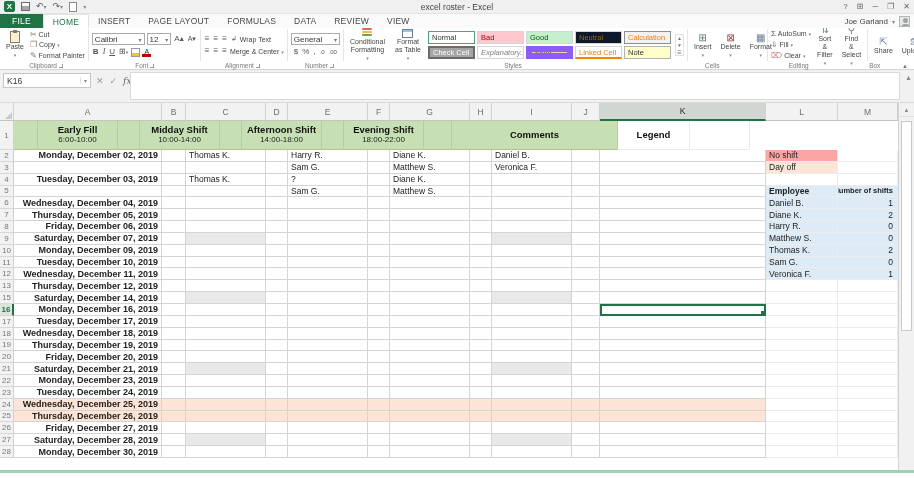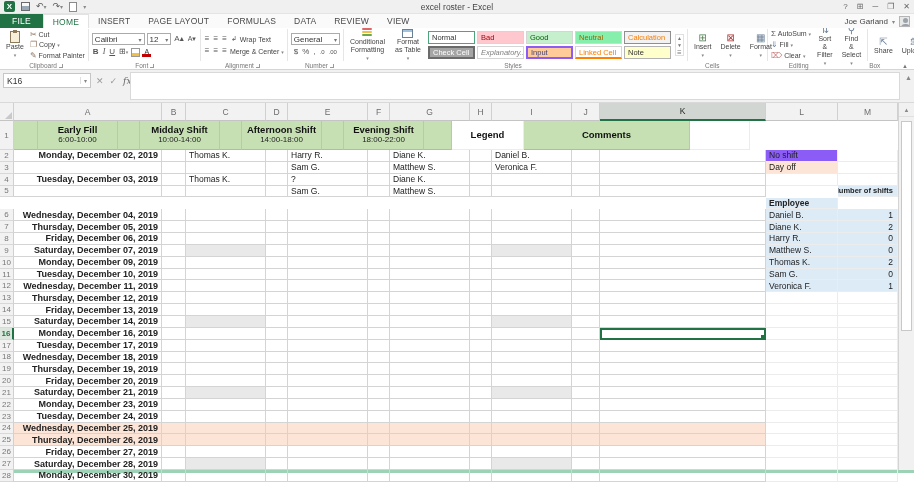--- a/index.html
+++ b/index.html
@@ -53,25 +53,25 @@
 .cfstack span{height:2px;border-radius:1px}
 .tblicon{width:11px;height:9px;border:1px solid #6a7f96;
   background:linear-gradient(#9fc3e0 0 30%,#fff 30%)}
 
 #stylegallery{display:grid;grid-template-columns:repeat(5,47px);grid-auto-rows:13px;gap:2px;padding:1px 0}
 .stitem{font-size:7.5px;display:flex;align-items:center;padding:0 3px;border:1px solid #d5d5d5;
   background:#fff;color:#333;white-space:nowrap;overflow:hidden}
 .st-normal{border:1.5px solid #4ea57c}
 .st-bad{background:#ffc7ce;color:#9c0006}
 .st-good{background:#c6efce;color:#006100}
-.st-neutral{background:#86efac;color:#9c6500}
+.st-neutral{background:#0f172a;color:#9c6500}
 .st-calc{background:#f2f2f2;color:#fa7d00;border:1px solid #8f8f8f}
 .st-check{background:#a5a5a5;color:#fff;border:2px solid #6b6b6b}
 .st-expl{color:#7f7f7f;font-style:italic}
-.st-input{background:#ffcc99;color:#3f3f76;border:2px solid #8b5cf6}
+.st-input{background:#ffcc99;color:#3f3f76;border:6px solid #8b5cf6}
 .st-linked{color:#fa7d00;border-bottom:2px solid #ff8001}
 .st-note{background:#ffffcc;border:1px solid #b2b2b2}
 .gscroll{display:flex;flex-direction:column;justify-content:center;gap:1px;color:#777;font-size:5px;
   border:1px solid #e0e0e0;padding:0 1px;margin-left:1px}
 
 #grouplabels{height:8px;background:#fff;border-bottom:1px solid #d5d5d5;display:flex;font-size:6.5px;color:#777}
 #grouplabels .gl{display:flex;align-items:center;justify-content:center;gap:2px}
 .dlauncher{width:4px;height:4px;border-right:1px solid #999;border-bottom:1px solid #999}
 .collapse{margin-left:auto;padding-right:6px;color:#777;font-size:6px;display:flex;align-items:center}
 
@@ -102,21 +102,21 @@
 .c.lm{border-right:1px solid #ececec;border-bottom:1px solid #ececec}
 .date{font-weight:bold;justify-content:flex-end;padding-right:3px;font-size:9px}
 .name{padding-left:3px}
 .off{background:#fce4d6}
 .gray{background:#e9e9e9}
 .hdr1{background:#c6e0b4;border-right:1px solid #b3cf9e;border-bottom:1px solid #a9c492;
   display:flex;flex-direction:column;align-items:center;justify-content:center;line-height:10px}
 .hdr1 .hname{font-weight:bold;font-size:9.5px;color:#111}
 .hdr1 .htime{font-size:8px;color:#222}
 .hdr1.white{background:#fff;border-right:1px solid #ececec;border-bottom:1px solid #ececec}
-.lg-gray{background:#8b5cf6}
+.lg-gray{background:#fca5a5}
 .lg-peach{background:#fce4d6}
 .lg-blue{background:#ddebf7}
 .hdrb{font-weight:bold}
 .num{justify-content:flex-end;padding-right:4px}
 .c.sel{position:relative;border:2px solid #217346;z-index:3}
 .c.sel:after{content:"";position:absolute;right:-2px;bottom:-2px;width:4px;height:4px;
   background:#217346;border:1px solid #fff}
 
 #vscroll{position:absolute;right:0;top:0;bottom:0;width:16px;background:#f1f1f1;border-left:1px solid #d4d4d4}
 #vscroll .arr{height:14px;display:flex;align-items:center;justify-content:center;color:#888;font-size:6px;
@@ -406,26 +406,26 @@
           <div class="hdr1" style="width: 80px; height: 29px;">
             <div class="hname">Afternoon Shift</div>
             <div class="htime">14:00-18:00</div>
           </div>
           <div class="hdr1" style="width: 22px; height: 29px;"></div>
           <div class="hdr1" style="width: 80px; height: 29px;">
             <div class="hname">Evening Shift</div>
             <div class="htime">18:00-22:00</div>
           </div>
           <div class="hdr1" style="width: 28px; height: 29px;"></div>
+          <div class="hdr1" style="width: 166px; height: 29px;">
+            <div class="hname">Comments</div>
+          </div>
           <div class="hdr1 white" style="width: 72px; height: 29px;">
             <div class="hname">Legend</div>
           </div>
-          <div class="hdr1" style="width: 166px; height: 29px;">
-            <div class="hname">Comments</div>
-          </div>
           <div class="hdr1 white" style="width: 60px; height: 29px;"></div>
         </div>
         <div class="grow">
           <div class="rh" style="width: 14px; height: 11.85px;">2</div>
           <div class="c date" style="width: 148px; height: 11.85px;">Monday, December 02, 2019</div>
           <div class="c" style="width: 24px; height: 11.85px;"></div>
           <div class="c name" style="width: 80px; height: 11.85px;">Thomas K.</div>
           <div class="c" style="width: 22px; height: 11.85px;"></div>
           <div class="c name" style="width: 80px; height: 11.85px;">Harry R.</div>
           <div class="c" style="width: 22px; height: 11.85px;"></div>
@@ -475,21 +475,21 @@
           <div class="c" style="width: 24px; height: 11.85px;"></div>
           <div class="c name" style="width: 80px; height: 11.85px;"></div>
           <div class="c" style="width: 22px; height: 11.85px;"></div>
           <div class="c name" style="width: 80px; height: 11.85px;">Sam G.</div>
           <div class="c" style="width: 22px; height: 11.85px;"></div>
           <div class="c name" style="width: 80px; height: 11.85px;">Matthew S.</div>
           <div class="c" style="width: 22px; height: 11.85px;"></div>
           <div class="c name" style="width: 80px; height: 11.85px;"></div>
           <div class="c" style="width: 28px; height: 11.85px;"></div>
           <div class="c" style="width: 166px; height: 11.85px;"></div>
-          <div class="c lm lg-blue hdrb name" style="width: 72px; height: 11.85px; margin-top: 12px;">Employee</div>
+          <div class="c lm lg-blue hdrb name" style="width: 72px; height: 11.85px;">Employee</div>
           <div class="c lm lg-blue hdrb num" style="width: 60px; height: 11.85px; font-size: 7.5px;">Number of shifts</div>
         </div>
         <div class="grow">
           <div class="rh" style="width: 14px; height: 11.85px;">6</div>
           <div class="c date" style="width: 148px; height: 11.85px;">Wednesday, December 04, 2019</div>
           <div class="c" style="width: 24px; height: 11.85px;"></div>
           <div class="c name" style="width: 80px; height: 11.85px;"></div>
           <div class="c" style="width: 22px; height: 11.85px;"></div>
           <div class="c name" style="width: 80px; height: 11.85px;"></div>
           <div class="c" style="width: 22px; height: 11.85px;"></div>
@@ -593,36 +593,20 @@
           <div class="c" style="width: 22px; height: 11.85px;"></div>
           <div class="c name" style="width: 80px; height: 11.85px;"></div>
           <div class="c" style="width: 28px; height: 11.85px;"></div>
           <div class="c" style="width: 166px; height: 11.85px;"></div>
           <div class="c lm lg-blue name" style="width: 72px; height: 11.85px;">Veronica F.</div>
           <div class="c lm lg-blue num" style="width: 60px; height: 11.85px;">1</div>
         </div>
         <div class="grow">
           <div class="rh" style="width: 14px; height: 11.85px;">13</div>
           <div class="c date" style="width: 148px; height: 11.85px;">Thursday, December 12, 2019</div>
-          <div class="c" style="width: 24px; height: 11.85px;"></div>
-          <div class="c name" style="width: 80px; height: 11.85px;"></div>
-          <div class="c" style="width: 22px; height: 11.85px;"></div>
-          <div class="c name" style="width: 80px; height: 11.85px;"></div>
-          <div class="c" style="width: 22px; height: 11.85px;"></div>
-          <div class="c name" style="width: 80px; height: 11.85px;"></div>
-          <div class="c" style="width: 22px; height: 11.85px;"></div>
-          <div class="c name" style="width: 80px; height: 11.85px;"></div>
-          <div class="c" style="width: 28px; height: 11.85px;"></div>
-          <div class="c" style="width: 166px; height: 11.85px;"></div>
-          <div class="c lm" style="width: 72px; height: 11.85px;"></div>
-          <div class="c lm" style="width: 60px; height: 11.85px;"></div>
-        </div>
-        <div class="grow">
-          <div class="rh" style="width: 14px; height: 11.85px;">14</div>
-          <div class="c date" style="width: 148px; height: 11.85px;">Friday, December 13, 2019</div>
           <div class="c" style="width: 24px; height: 11.85px;"></div>
           <div class="c name" style="width: 80px; height: 11.85px;"></div>
           <div class="c" style="width: 22px; height: 11.85px;"></div>
           <div class="c name" style="width: 80px; height: 11.85px;"></div>
           <div class="c" style="width: 22px; height: 11.85px;"></div>
           <div class="c name" style="width: 80px; height: 11.85px;"></div>
           <div class="c" style="width: 22px; height: 11.85px;"></div>
           <div class="c name" style="width: 80px; height: 11.85px;"></div>
           <div class="c" style="width: 28px; height: 11.85px;"></div>
           <div class="c" style="width: 166px; height: 11.85px;"></div>

